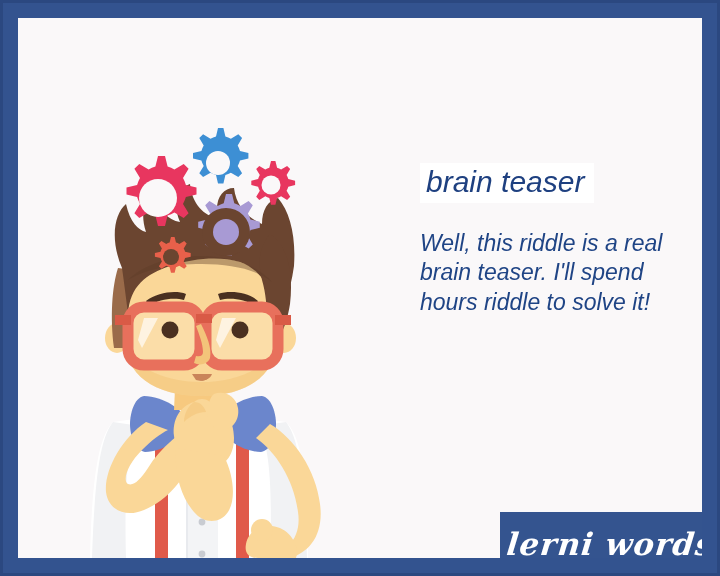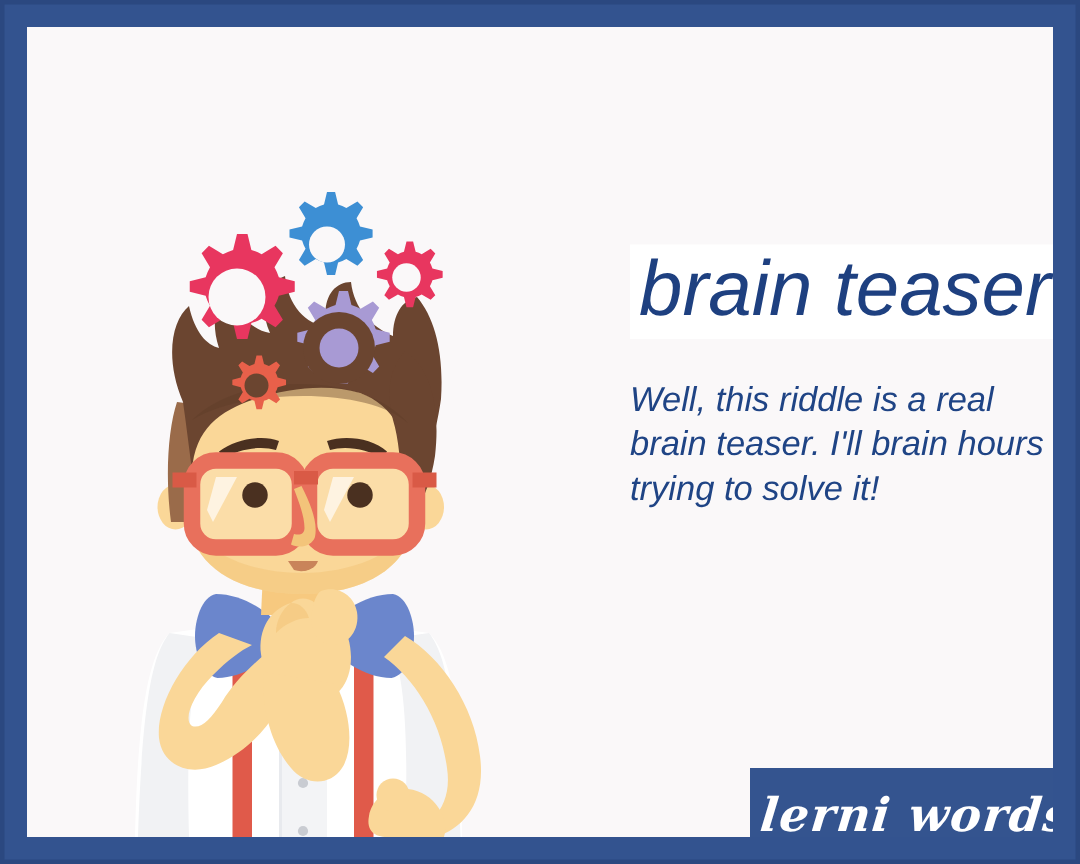--- a/index.html
+++ b/index.html
@@ -50,21 +50,21 @@
   }
   #headword-wrap {
     display: inline-block;
     background: #ffffff;
     padding: 3px 10px 5px 6px;
   }
   #headword {
     font-family: "Liberation Sans", sans-serif;
     font-style: italic;
     font-weight: 400;
-    font-size: 52px;
+    font-size: 30px;
     line-height: 1.05;
     color: #1e4080;
     letter-spacing: 0px;
     white-space: nowrap;
   }
   #example {
     margin-top: 26px;
     font-family: "Liberation Sans", sans-serif;
     font-style: italic;
     font-weight: 400;
@@ -238,21 +238,21 @@
           <path d="M253 143 l4.4 0 1.7 6.8 a19 19 0 0 1 4 1.7 l6-3.6 3.1 3.1 -3.6 6 a19 19 0 0 1 1.7 4 l6.8 1.7 0 4.4 -6.8 1.7 a19 19 0 0 1 -1.7 4 l3.6 6 -3.1 3.1 -6-3.6 a19 19 0 0 1 -4 1.7 l-1.7 6.8 -4.4 0 -1.7-6.8 a19 19 0 0 1 -4-1.7 l-6 3.6 -3.1-3.1 3.6-6 a19 19 0 0 1 -1.7-4 l-6.8-1.7 0-4.4 6.8-1.7 a19 19 0 0 1 1.7-4 l-3.6-6 3.1-3.1 6 3.6 a19 19 0 0 1 4-1.7 Z" fill="#e8365f"></path>
           <circle cx="253" cy="167" r="9.5" fill="#faf8f9"></circle>
         </g>
       </g>
     </svg>
 
     <div id="text-col">
       <div id="headword-wrap">
         <div id="headword">brain teaser</div>
       </div>
-      <div id="example">Well, this riddle is a real brain teaser. I'll brain hours trying to solve it!</div>
+      <div id="example">Well, this riddle is a real brain teaser. I'll spend hours riddle to solve it!</div>
     </div>
 
     <div id="logo-box">
       <span id="logo-text">lerni words</span>
     </div>
 
   </div>
 </div>
 
 </body></html>

